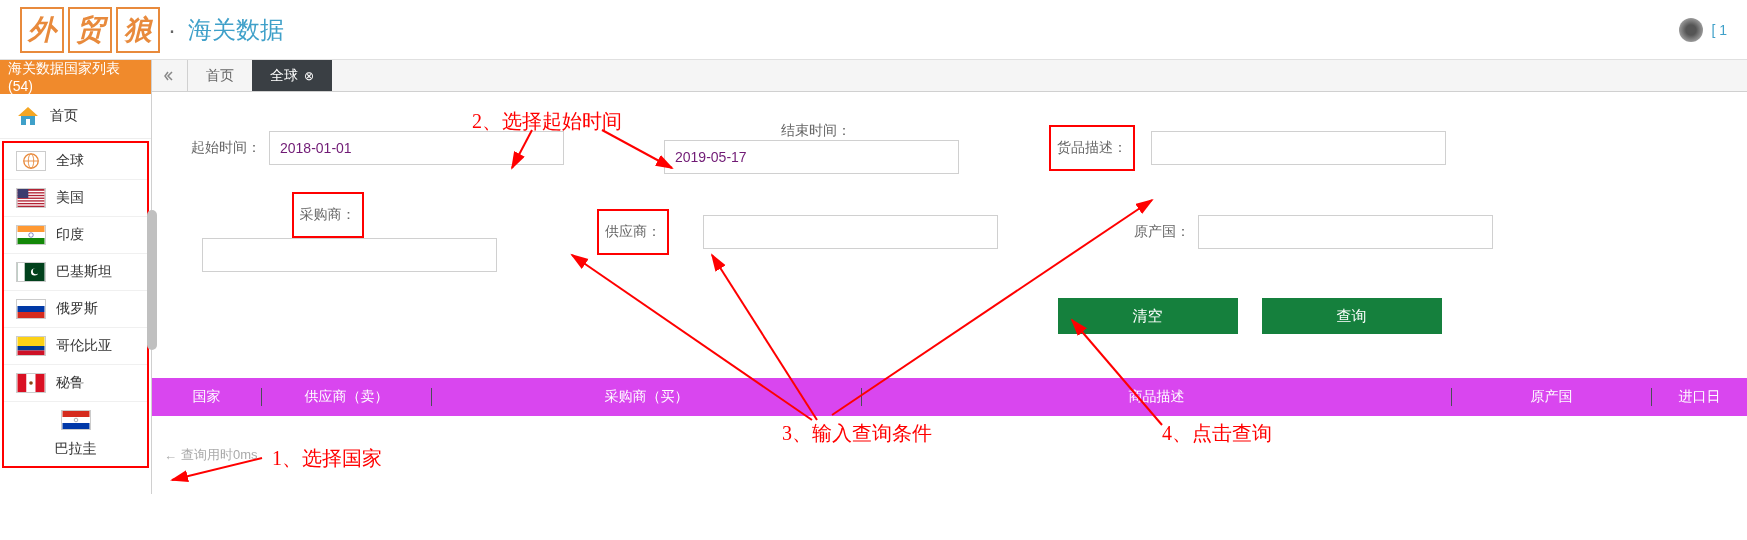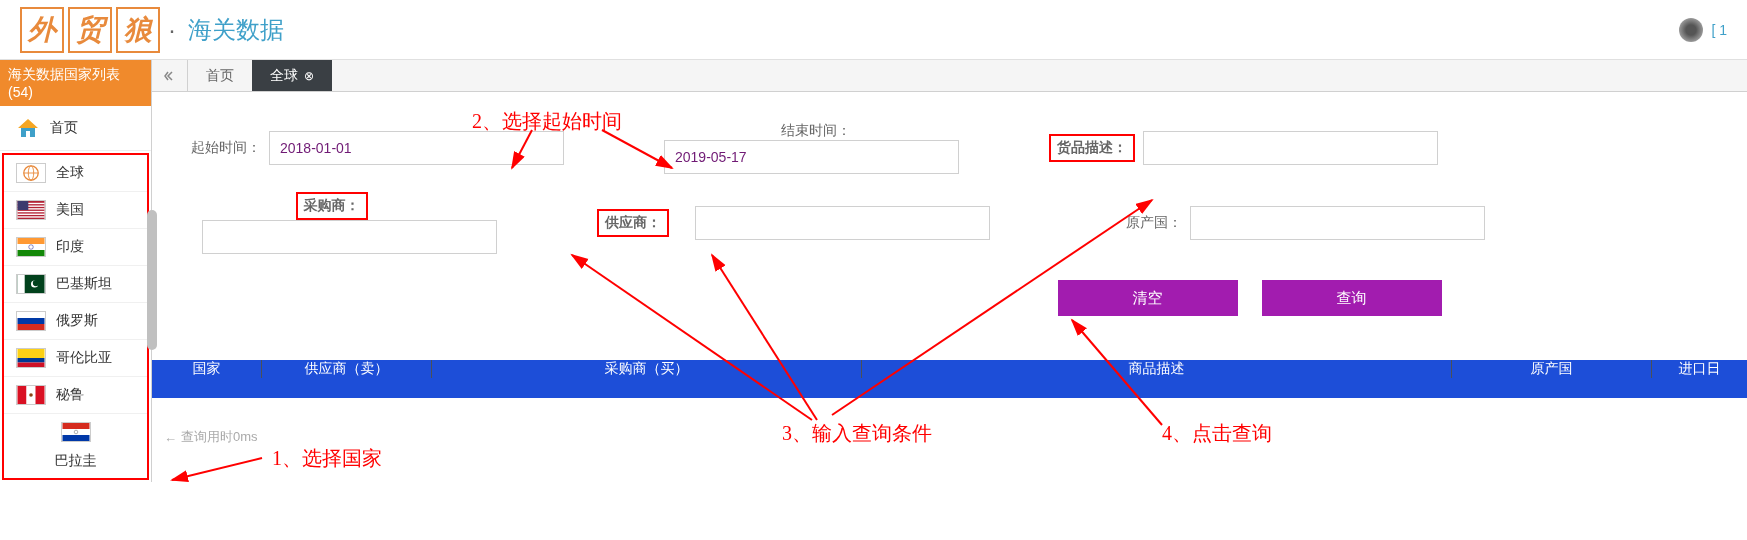--- a/index.html
+++ b/index.html
@@ -13,21 +13,21 @@
     .header-dot { color: #666; font-size: 24px; margin-left: 8px; }
     .header-right { margin-left: auto; display: flex; align-items: center; gap: 8px; }
     .wolf-icon { width: 24px; height: 24px; background: radial-gradient(circle at 50% 50%, #555 30%, #999 70%); border-radius: 50%; position: relative; }
     .header-user { color: #3fa0c9; }
 
     
     .layout { display: flex; }
 
     
     .sidebar { width: 152px; border-right: 1px solid #d0d0d0; position: relative; }
-    .sidebar-header { background: #f08a2c; color: #fff; padding: 6px 8px; font-size: 14px; }
+    .sidebar-header { background: #f08a2c; color: #fff; padding: 0 8px; font-size: 14px; }
     .sidebar-home { display: flex; align-items: center; gap: 10px; padding: 10px 16px; border-bottom: 1px solid #eee; }
     .home-icon { width: 24px; height: 24px; }
     .country-list { border: 2px solid #ff0000; margin: 2px; background: #fff; }
     .country-item { display: flex; align-items: center; gap: 10px; padding: 8px 12px; border-bottom: 1px solid #f0f0f0; cursor: pointer; }
     .flag { width: 30px; height: 20px; border: 1px solid #ccc; display: inline-block; flex-shrink: 0; }
     .country-item:last-child { border-bottom: none; flex-direction: column; }
     .scroll-indicator { position: absolute; right: -6px; top: 150px; width: 10px; height: 140px; background: #c0c0c0; border-radius: 5px; }
 
     
     .tab-bar { display: flex; align-items: stretch; background: #f5f5f5; border-bottom: 1px solid #d0d0d0; height: 32px; }
@@ -35,27 +35,27 @@
     .tab { padding: 0 18px; display: flex; align-items: center; gap: 6px; color: #666; cursor: pointer; }
     .tab.active { background: #3a3f44; color: #fff; }
     .tab-close { font-size: 12px; }
 
     
     .main { flex: 1; position: relative; padding: 0; }
     .search-form { padding: 30px 0 20px 0; }
     .form-row { display: flex; align-items: center; margin-bottom: 18px; padding: 0 12px; }
     .form-field { display: flex; align-items: center; }
     .form-label { color: #666; font-size: 14px; width: 95px; text-align: right; padding-right: 8px; }
-    .form-label.boxed { border: 2px solid #ff0000; padding: 3px 6px; width: auto; margin-right: 8px; font-weight: bold; }
+    .form-label.boxed { border: 2px solid #ff0000; padding: 12px 6px; width: auto; margin-right: 16px; }
     .form-input { border: 1px solid #d0d0d0; height: 34px; padding: 0 10px; font-size: 14px; color: #701a75; width: 295px; }
     .btn-row { display: flex; gap: 24px; justify-content: center; padding: 8px 0 24px 0; margin-left: 600px; }
-    .btn { width: 180px; height: 36px; background: #a21caf; color: #fff; border: none; font-size: 15px; cursor: pointer; }
-
-    
-    .table-header { display: flex; background: #1d4ed8; color: #fff; height: 38px; align-items: flex-start; }
+    .btn { width: 180px; height: 36px; background: #15803d; color: #fff; border: none; font-size: 15px; cursor: pointer; }
+
+    
+    .table-header { display: flex; background: #d946ef; color: #fff; height: 38px; align-items: center; }
     .th { text-align: center; font-size: 14px; border-right: 1px solid #4a5058; padding: 0 8px; }
     .th:last-child { border-right: none; }
     .th-country { width: 110px; }
     .th-supplier { width: 170px; }
     .th-buyer { width: 430px; }
     .th-desc { width: 590px; }
     .th-origin { width: 200px; }
     .th-date { flex: 1; }
 
     .query-time { display: flex; align-items: center; gap: 4px; padding: 30px 12px; color: #aaa; font-size: 13px; }

